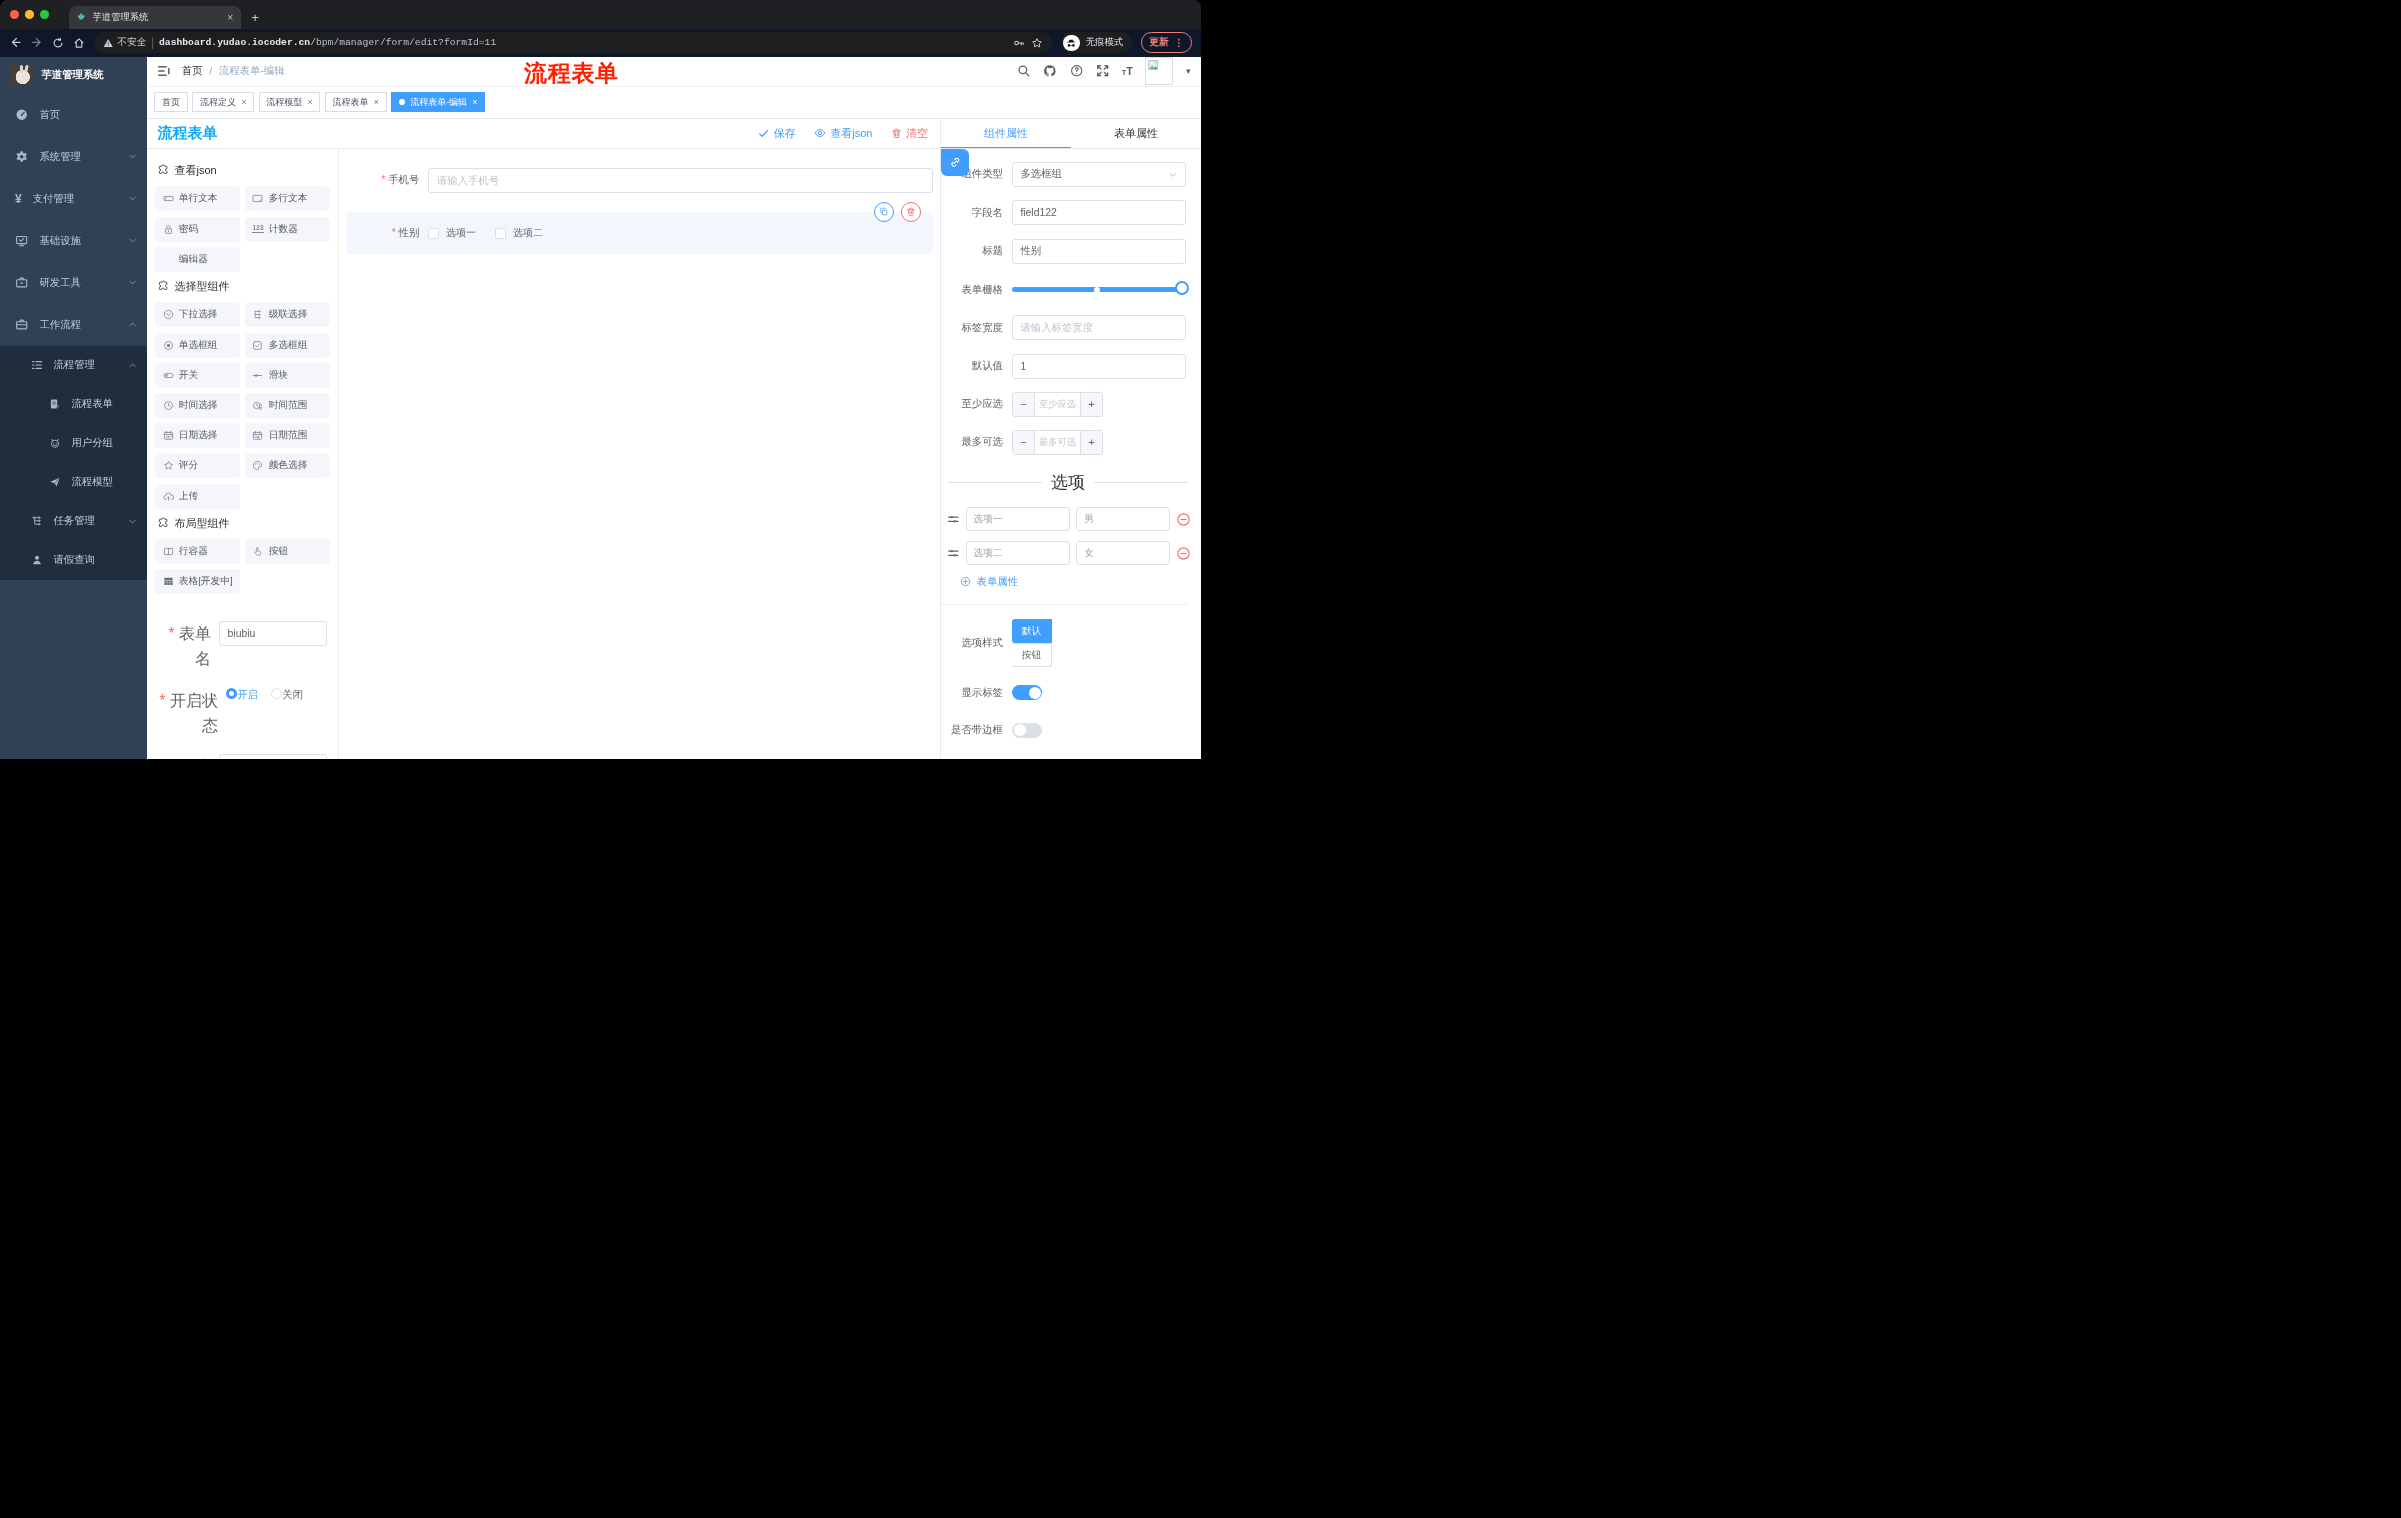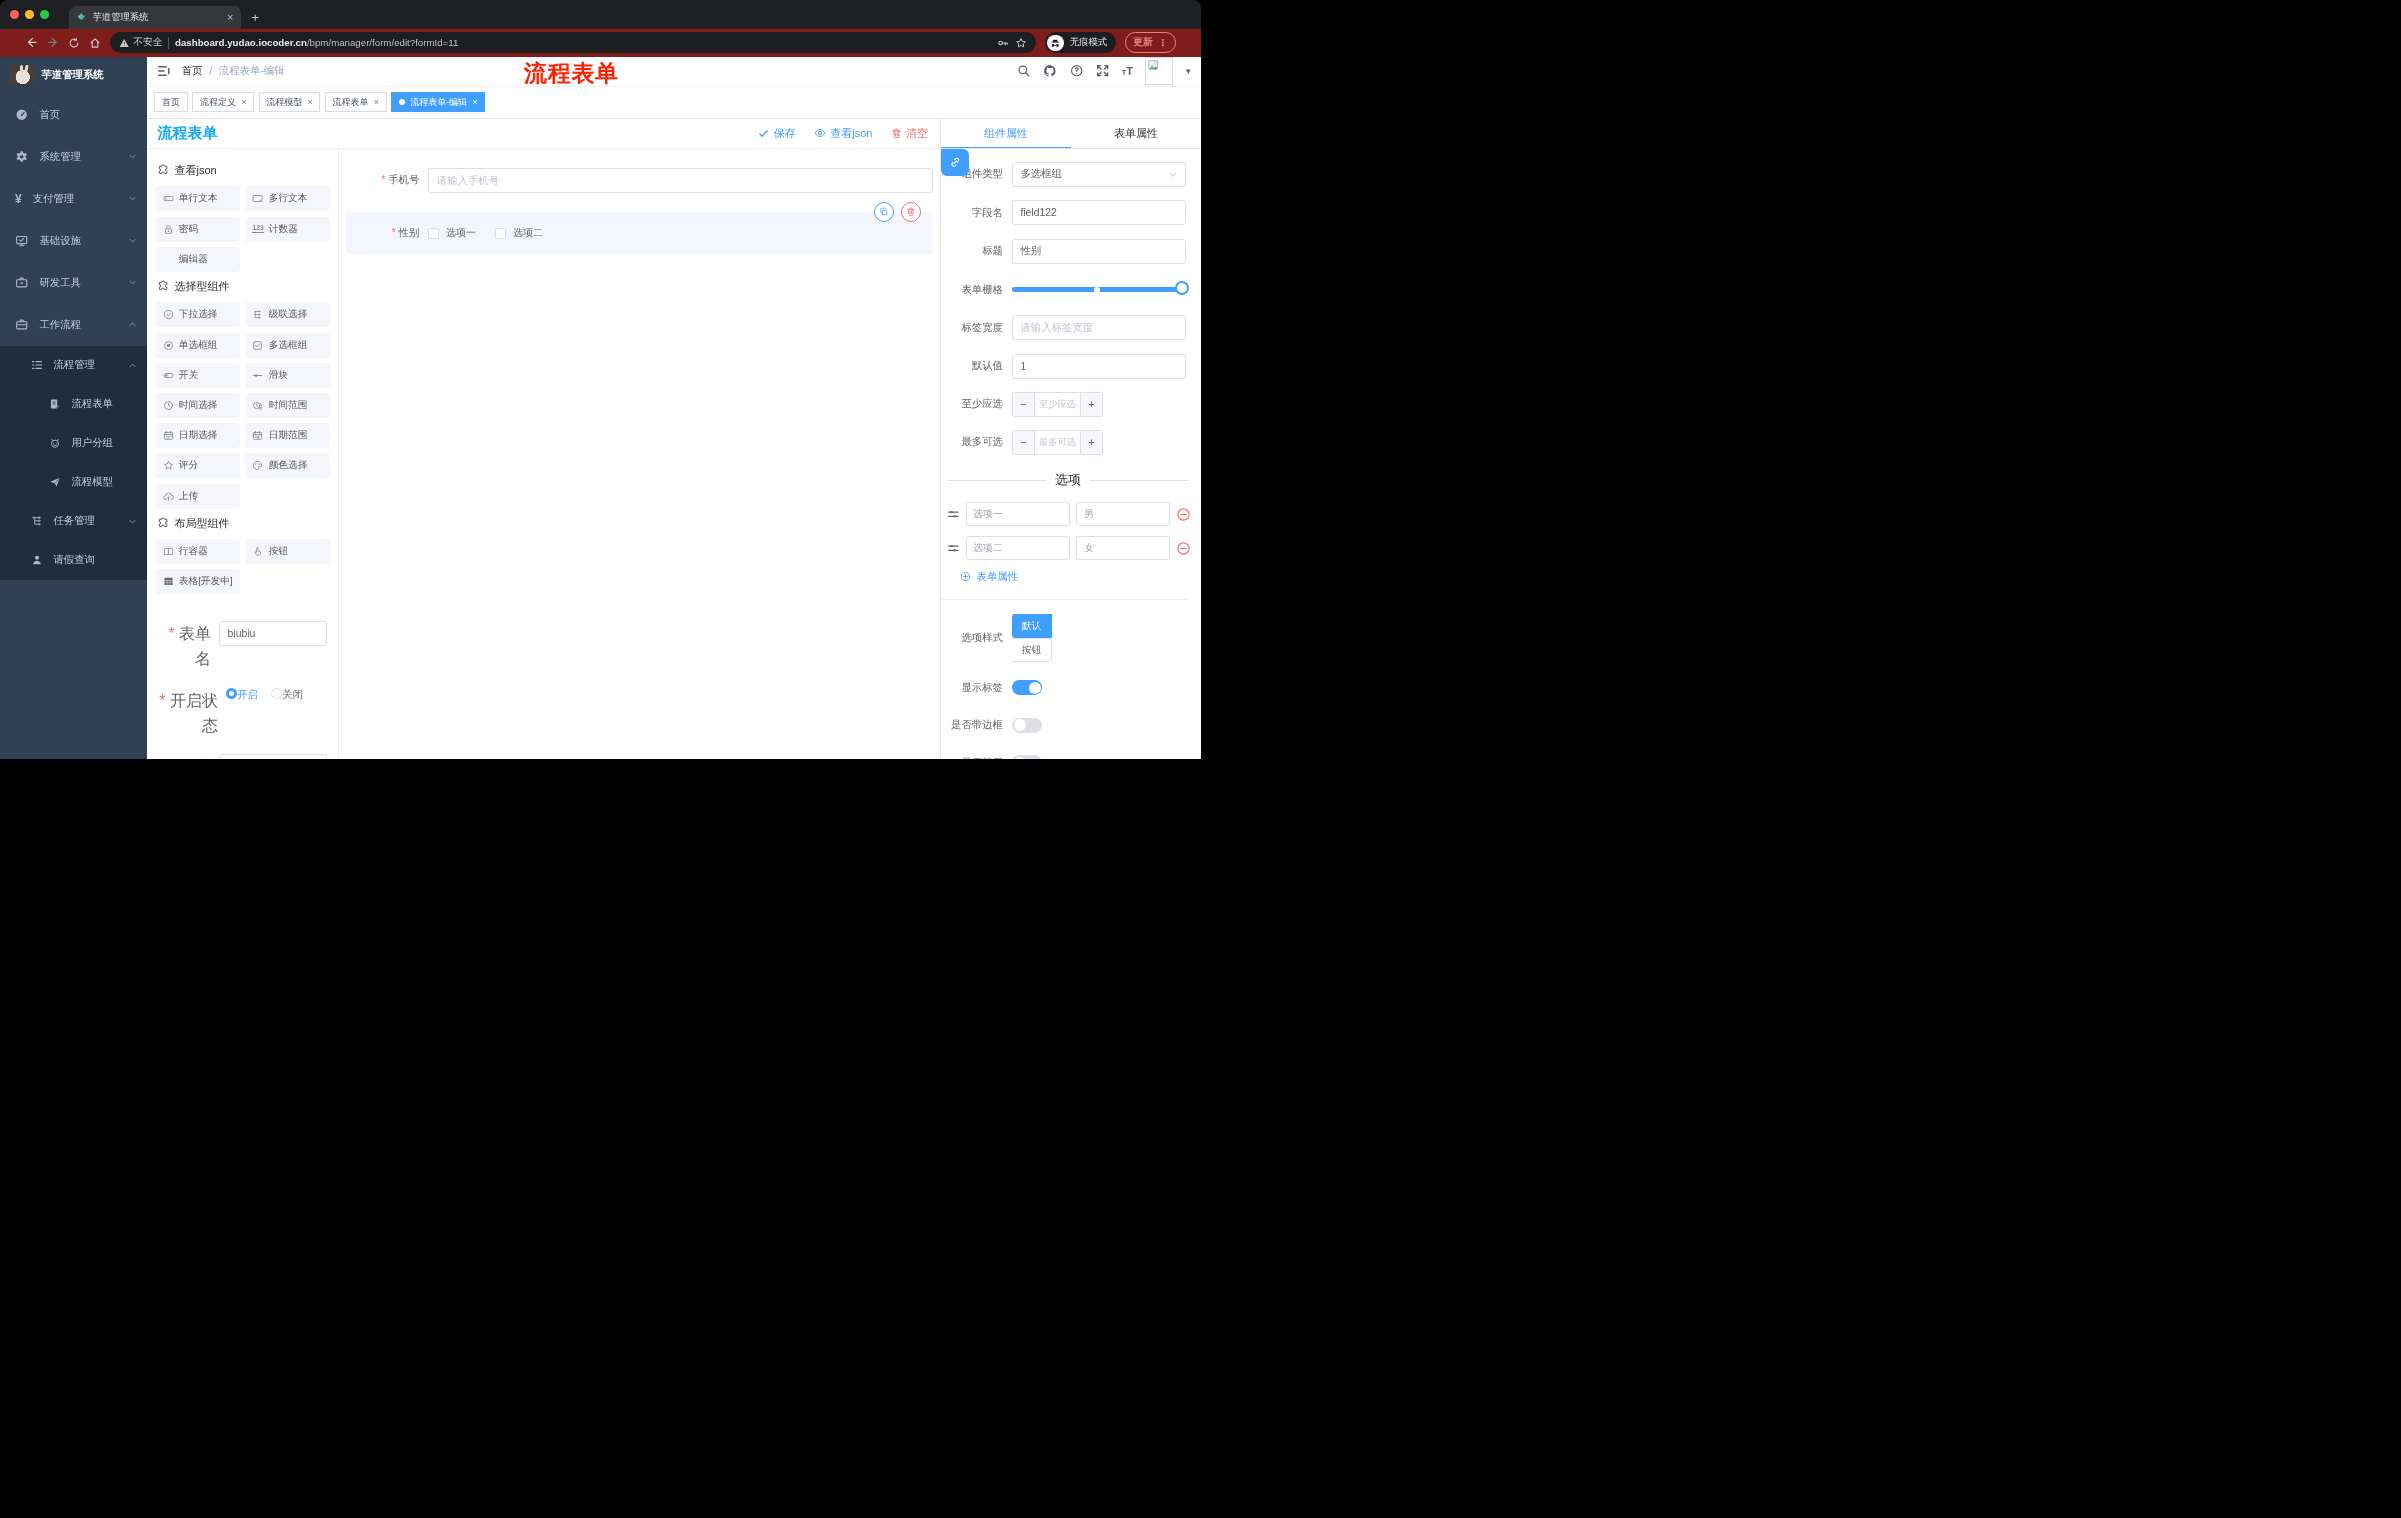--- a/index.html
+++ b/index.html
@@ -11,21 +11,21 @@
   
   .tabstrip { height:29px; background:#1f2023; display:flex; align-items:flex-end; flex:none; }
   .lights { display:flex; gap:6px; align-items:center; height:100%; padding:0 10.4px 0 10.4px; }
   .light { width:9px; height:9px; border-radius:50%; }
   .chrome-tab { width:172px; height:23px; background:#36373b; border-radius:7.4px 7.4px 0 0;
                 display:flex; align-items:center; gap:6px; padding:0 7.4px; color:#e8eaed; font-size:9.3px;
                 margin-left:9px; }
   .chrome-tab .title { flex:1; white-space:nowrap; overflow:hidden; }
   .tab-x { color:#bdc1c6; font-size:10.4px; }
   .newtab { color:#c7c9cc; font-size:13.4px; padding:0 10.4px 4.5px 10.4px; }
-  .urlbar { height:27.5px; background:#7f1d1d; display:flex; align-items:center; gap:9px; padding:0 25px; flex:none; }
+  .urlbar { height:27.5px; background:#0f172a; display:flex; align-items:center; gap:9px; padding:0 9px; flex:none;font-family:Liberation Mono, monospace; }
   .navic { color:#c8cacd; display:inline-flex; }
   .navic.dim { color:#7d8085; }
   .url-pill { flex:1; height:21px; background:#1d1e20; border-radius:10.4px; display:flex; align-items:center;
               padding:0 9px; gap:6px; color:#e8eaed; font-size:9.7px; }
   .warn { color:#c8cacd; font-size:9.7px; display:flex; gap:3.7px; align-items:center; }
   .pill-sep { width:0.7px; height:12px; background:#56585c; }
   .url-text { flex:1; white-space:nowrap; overflow:hidden; }
   .url-text .domain { color:#e8eaed; font-weight:bold; }
   .url-text .path { color:#bdc1c6; }
   .incog { height:21px; background:#1d1e20; border-radius:10.4px; display:flex; align-items:center; gap:6px;
@@ -147,21 +147,21 @@
   .sl-handle { position:absolute; right:-3px; top:-6.7px; width:14px; height:14px; border-radius:50%; background:#fff; border:2.2px solid #409eff; cursor:grab; }
   .stepper { display:flex; width:91px; height:24.5px; border:0.7px solid #dcdfe6; border-radius:3px; overflow:hidden; }
   .st-btn { width:22px; background:#f5f7fa; color:#606266; display:flex; align-items:center; justify-content:center;
             font-size:11px; flex:none; cursor:pointer; }
   .st-btn.minus { border-right:0.7px solid #dcdfe6; }
   .st-btn.plus { border-left:0.7px solid #dcdfe6; }
   .st-in { flex:1; min-width:0; border:none; outline:none; text-align:center; font-size:9.3px; color:#606266; font-family:inherit; }
   .st-in::placeholder { color:#c0c4cc; }
   .opt-divider { display:flex; align-items:center; gap:9px; margin:16.3px 13.4px 13.4px 7.4px; }
   .opt-divider .line { flex:1; height:0.7px; background:#dcdfe6; }
-  .opt-divider .txt { font-size:13px; color:#303133; }
+  .opt-divider .txt { font-size:17px; color:#303133; }
   .opt-row { display:flex; align-items:center; gap:6px; margin:0 10.4px 9.7px 6px; }
   .drag { color:#606266; flex:none; display:inline-flex; cursor:grab; }
   .opt-in { height:24px; border:0.7px solid #dcdfe6; border-radius:3px; padding:0 6.7px; font-size:9.7px; color:#9ca0a6;
             min-width:0; outline:none; background:#fff; font-family:inherit; }
   .opt-in.k { flex:1.15; } .opt-in.v { flex:1; }
   .rm { color:#f56c6c; display:inline-flex; flex:none; cursor:pointer; }
   .add-opt { display:flex; align-items:center; gap:5.2px; color:#409eff; font-size:10.4px; margin:3px 0 0 19.3px; cursor:pointer; }
   .hr { height:0.7px; background:#ebeef5; margin:15px 13.4px 15px 0; }
   .seg { display:flex;flex-direction:column; }
   .seg-btn { height:24px; padding:0 9.7px; font-size:9.7px; display:flex; align-items:center; cursor:pointer; }

